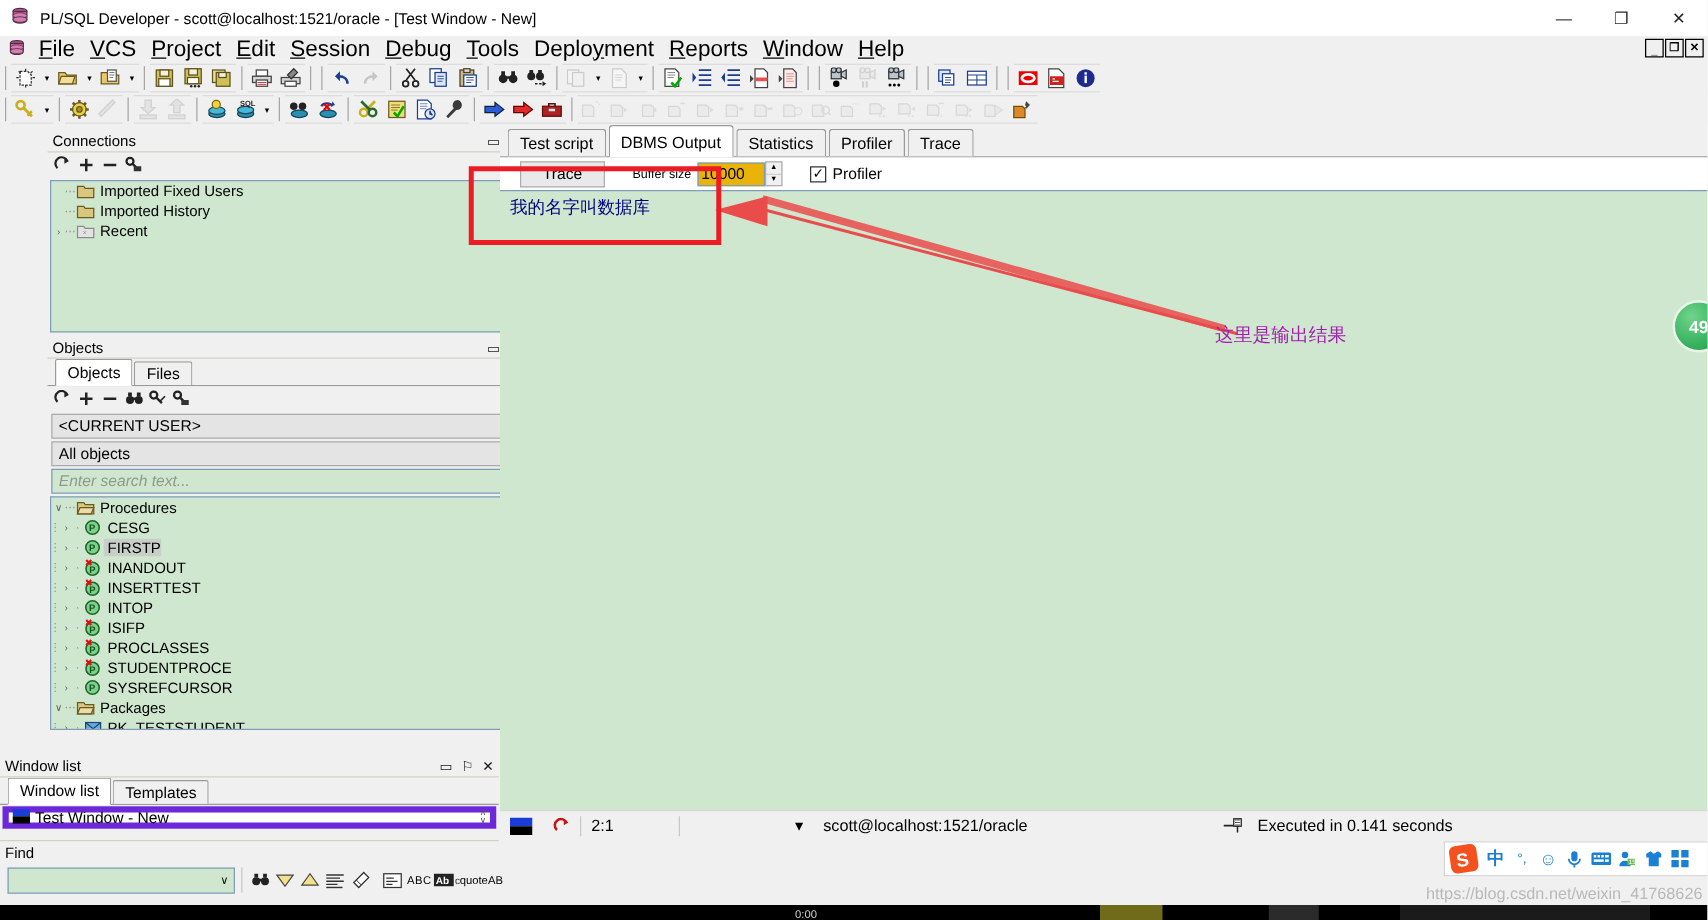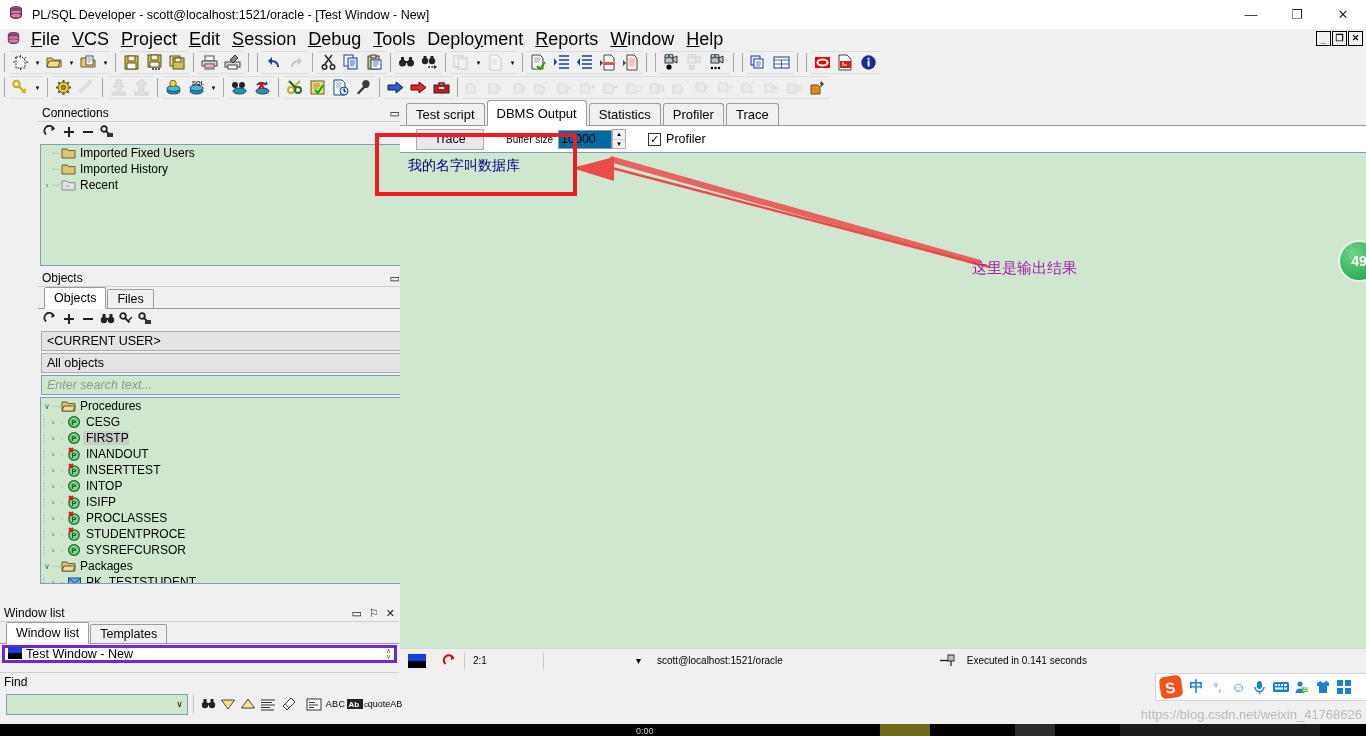--- a/index.html
+++ b/index.html
@@ -136,21 +136,21 @@
     background:#ffffff; height:26px; font-weight:normal;
     border-bottom:1px solid #ffffff; margin-bottom:-1px; z-index:3; position:relative;
   }
   #dbms-toolbar{ height:26px; background:#ffffff; display:flex; align-items:center; padding-left:16px; }
   #clear-btn{
     width:68px; height:21px; background:#e9e9e9; border:1px solid #adadad;
     display:flex; align-items:center; justify-content:center; font-size:12.5px; cursor:default;
   }
   #buf-label{ margin-left:22px; font-size:10px; }
   #buf-input{
-    width:54px; height:19px; margin-left:5px; background:#0369a1;
+    width:54px; height:19px; margin-left:5px; background:#eab308;
     border:1px solid #7f9db9; font-size:12.5px; padding-left:2px;
     display:flex; align-items:center; cursor:text;
   }
   #buf-spin{ width:14px; height:20px; border:1px solid #adadad; background:#f0f0f0;
     display:flex; flex-direction:column; }
   #buf-spin div{ flex:1; display:flex; align-items:center; justify-content:center; font-size:6px; }
   #buf-spin div:first-child{ border-bottom:1px solid #cfcfcf; }
   #enabled-wrap{ margin-left:22px; display:flex; align-items:center; font-size:12.5px; cursor:default; }
   #enabled-box{
     width:13px; height:13px; border:1px solid #333; background:#fff; margin-right:5px;
@@ -178,21 +178,21 @@
     border:2px solid #e9f3e9; color:#fff; font-size:14px; font-weight:bold;
     display:flex; align-items:center; justify-content:center; z-index:18;
   }
 
   
   #statusbar{
     position:absolute; left:400px; top:648px; width:966px; height:24px;
     background:#f0f0f0; border-top:1px solid #d8d8d8; display:flex; align-items:center;
   }
   .sb-cell{ height:24px; display:flex; align-items:center; padding:12px 8px;
-    font-size:10px; position:relative; }
+    font-size:13px; position:relative; }
   .sb-div{ width:1px; height:16px; background:#c8c8c8; }
   #find-label{ height:18px; display:flex; align-items:center; padding-left:4px;
     font-size:12px; border-top:1px solid #d4d0c8; }
   #find-row{ height:28px; display:flex; align-items:center; padding-left:6px; }
   #find-input{
     width:220px; height:21px; background:#cfe7cf; border:1px solid #7f9db9;
     position:relative; cursor:text;
   }
   #find-input .cbarrow{ position:absolute; right:4px; top:4px; font-size:9px; }
   .fbtn{ width:24px;height:22px;display:flex;align-items:center;justify-content:center;cursor:default; }
@@ -1067,21 +1067,21 @@
     <span class="pt-btns">
       <span>▭</span>
       <span>⚐</span>
       <span>✕</span>
     </span>
   </div>
   <div class="tabstrip">
     <div class="tabx active">Window list</div>
     <div class="tabx">Templates</div>
   </div>
-  <div style="height:18px;margin:1px 2px 0 2px;border:3px solid #6d28d9;background:#fff;display:flex;align-items:center;position:relative;text-align:right;">
+  <div style="height:18px;margin:1px 2px 0 2px;border:5px solid #6d28d9;background:#fff;display:flex;align-items:center;position:relative;text-align:right;">
     <span style="margin:0 4px 0 3px;">
       <svg width="14" height="12" viewBox="0 0 14 12">
           <rect x="0" y="0" width="14" height="6" fill="#1a3dd8"></rect>
           <rect x="0" y="6" width="14" height="6" fill="#000"></rect>
         </svg>
     </span>
     <span style="font-size:12.5px;">Test Window - New</span>
     <span style="position:absolute;right:3px;display:flex;flex-direction:column;font-size:7px;line-height:6px;color:#555;">
         <span>∧</span>
         <span>∨</span>

